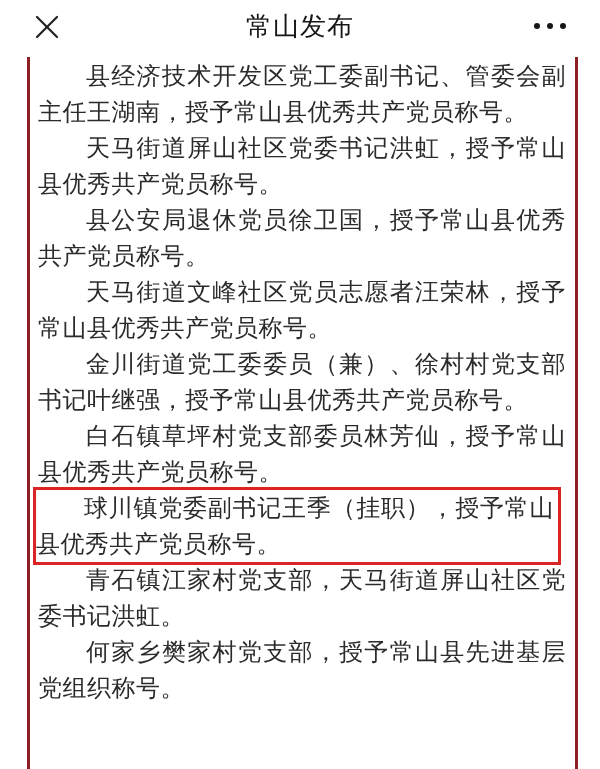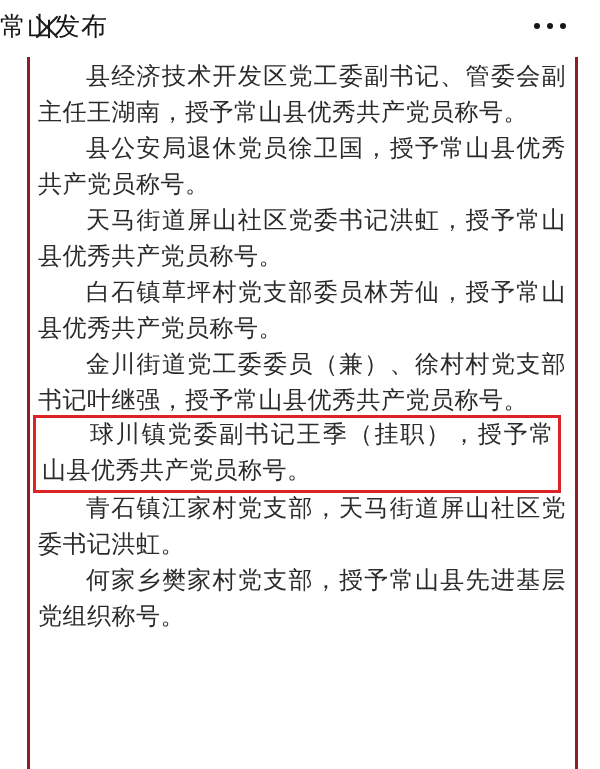--- a/index.html
+++ b/index.html
@@ -25,21 +25,21 @@
   .close-btn{
     position:absolute;
     left:28px;top:8px;
     width:38px;height:38px;
     display:flex;align-items:center;justify-content:center;
     background:transparent;border:none;cursor:pointer;
   }
   .title{
     position:absolute;
     left:0;right:0;top:10px;
-    text-align:left;
+    text-align:center;
     font-size:26px;
     font-weight:500;
     letter-spacing:1px;
     color:var(--header-text,#161616);
     line-height:32px;
   }
   .more-btn{
     position:absolute;
     right:34px;top:10px;
     height:32px;
@@ -63,22 +63,21 @@
     font-size:24px;
     line-height:36px;
     letter-spacing:0.5px;
     color:var(--body-text,#2b2b2b);
     text-align:justify;
     text-indent:2em;
   }
   .highlight{
     border:3px solid var(--highlight-border,#dd2424);
     margin:-3px 5px -3px -5px;
-    padding:0 4px 0 6px;
-    font-family:Liberation Mono, monospace;
+    padding:0 4px 0 0;
   }
 </style>
 </head>
 <body>
 
 <div class="header">
   <button class="close-btn">
     <span style="display:flex;">
       <svg width="26" height="26" viewBox="0 0 26 26">
         <line x1="3" y1="3" x2="23" y2="23" stroke="#222" stroke-width="2.2" stroke-linecap="round"></line>
@@ -93,24 +92,25 @@
     <span style="display:flex;gap:7px;">
       <span class="dot"></span>
         <span class="dot"></span>
         <span class="dot"></span>
     </span>
   </button>
 </div>
 
 <div class="frame">
   <p>县经济技术开发区党工委副书记、管委会副主任王湖南，授予常山县优秀共产党员称号。</p>
+  <p>天马街道屏山社区党委书记洪虹，授予常山县优秀共产党员称号。</p>
   <p>县公安局退休党员徐卫国，授予常山县优秀共产党员称号。</p>
-  <p>天马街道屏山社区党委书记洪虹，授予常山县优秀共产党员称号。</p>
+  <p>天马街道文峰社区党员志愿者汪荣林，授予常山县优秀共产党员称号。</p>
+  <p>金川街道党工委委员（兼）、徐村村党支部书记叶继强，授予常山县优秀共产党员称号。</p>
   <p>白石镇草坪村党支部委员林芳仙，授予常山县优秀共产党员称号。</p>
-  <p>金川街道党工委委员（兼）、徐村村党支部书记叶继强，授予常山县优秀共产党员称号。</p>
 
   <div class="highlight">
     <p>球川镇党委副书记王季（挂职），授予常山县优秀共产党员称号。</p>
   </div>
 
   <p>青石镇江家村党支部，天马街道屏山社区党委书记洪虹。</p>
   <p>何家乡樊家村党支部，授予常山县先进基层党组织称号。</p>
 </div>
 
 </body></html>

